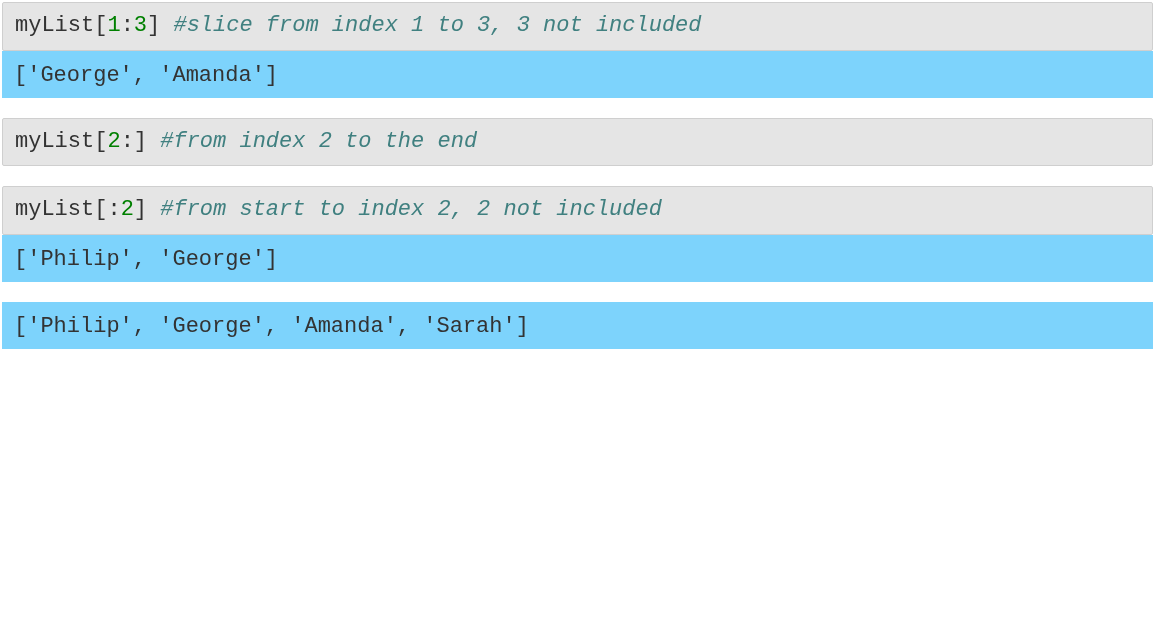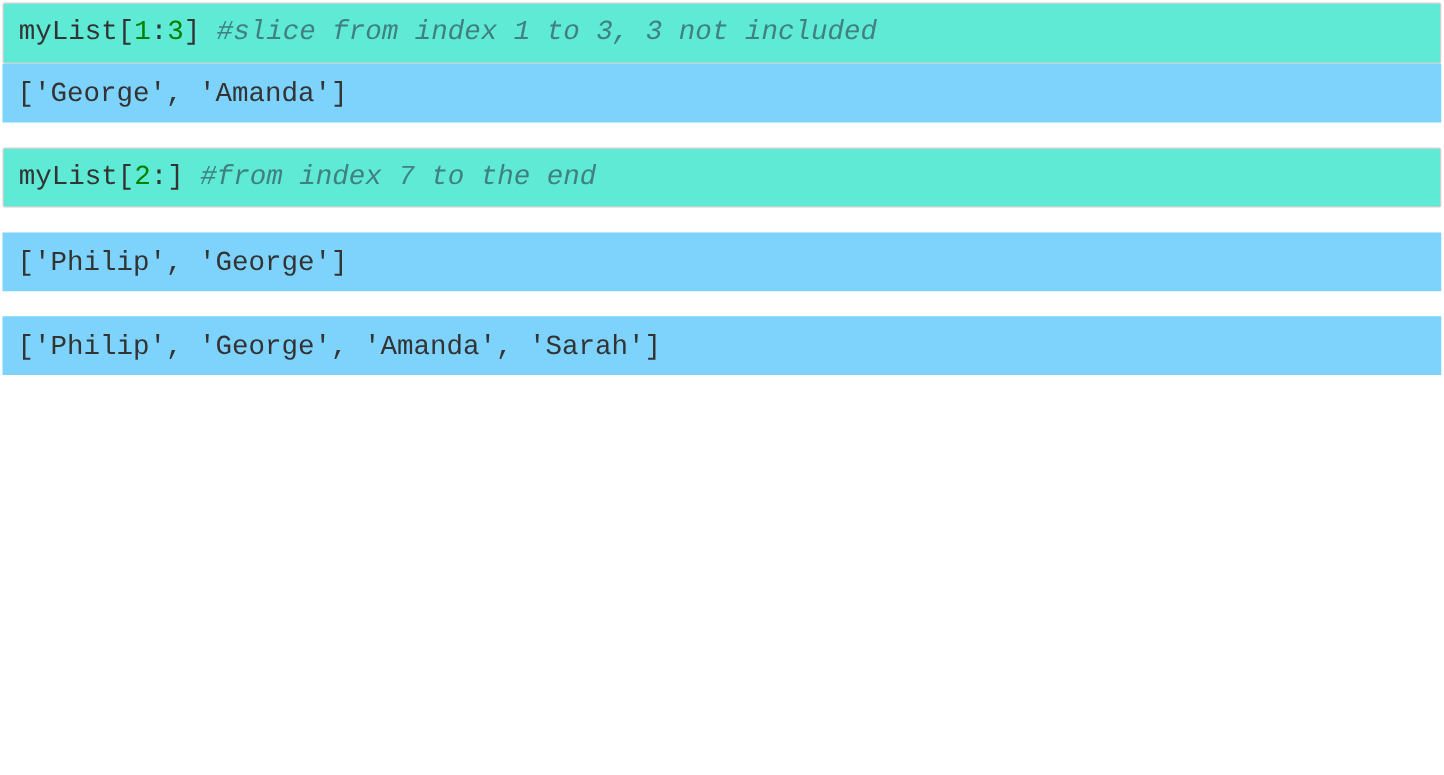--- a/index.html
+++ b/index.html
@@ -14,21 +14,21 @@
     font-size: 22px;
     line-height: 1.4;
     color: #333333;
     box-sizing: border-box;
     padding: 2px;
   }
   .cell {
     margin-bottom: 20px;
   }
   .input {
-    background: #5eead4;
+    background: #e5e5e5;
     border: 1px solid #cfcfcf;
     border-radius: 2px;
     padding: 8px 12px 8px 12px;
     white-space: pre;
     color: #333333;
   }
   .output {
     background: #7dd3fc;
     padding: 10px 12px 6px 12px;
     white-space: pre;
@@ -41,22 +41,23 @@
 </style>
 </head>
 <body>
 
 <div class="cell">
   <div class="input"><span class="tok-var">myList</span><span class="tok-punct">[</span><span class="tok-num">1</span><span class="tok-punct">:</span><span class="tok-num">3</span><span class="tok-punct">] </span><span class="tok-cmt">#slice from index 1 to 3, 3 not included</span></div>
   <div class="output">['George', 'Amanda']</div>
 </div>
 
 <div class="cell">
-  <div class="input"><span class="tok-var">myList</span><span class="tok-punct">[</span><span class="tok-num">2</span><span class="tok-punct">:</span><span class="tok-num"></span><span class="tok-punct">] </span><span class="tok-cmt">#from index 7 to the end</span></div>
+  <div class="input"><span class="tok-var">myList</span><span class="tok-punct">[</span><span class="tok-num">2</span><span class="tok-punct">:</span><span class="tok-num"></span><span class="tok-punct">] </span><span class="tok-cmt">#from index 2 to the end</span></div>
 </div>
 
 <div class="cell">
+  <div class="input"><span class="tok-var">myList</span><span class="tok-punct">[</span><span class="tok-num"></span><span class="tok-punct">:</span><span class="tok-num">2</span><span class="tok-punct">] </span><span class="tok-cmt">#from start to index 2, 2 not included</span></div>
   <div class="output">['Philip', 'George']</div>
 </div>
 
 <div class="cell">
   <div class="output">['Philip', 'George', 'Amanda', 'Sarah']</div>
 </div>
 
 </body></html>

